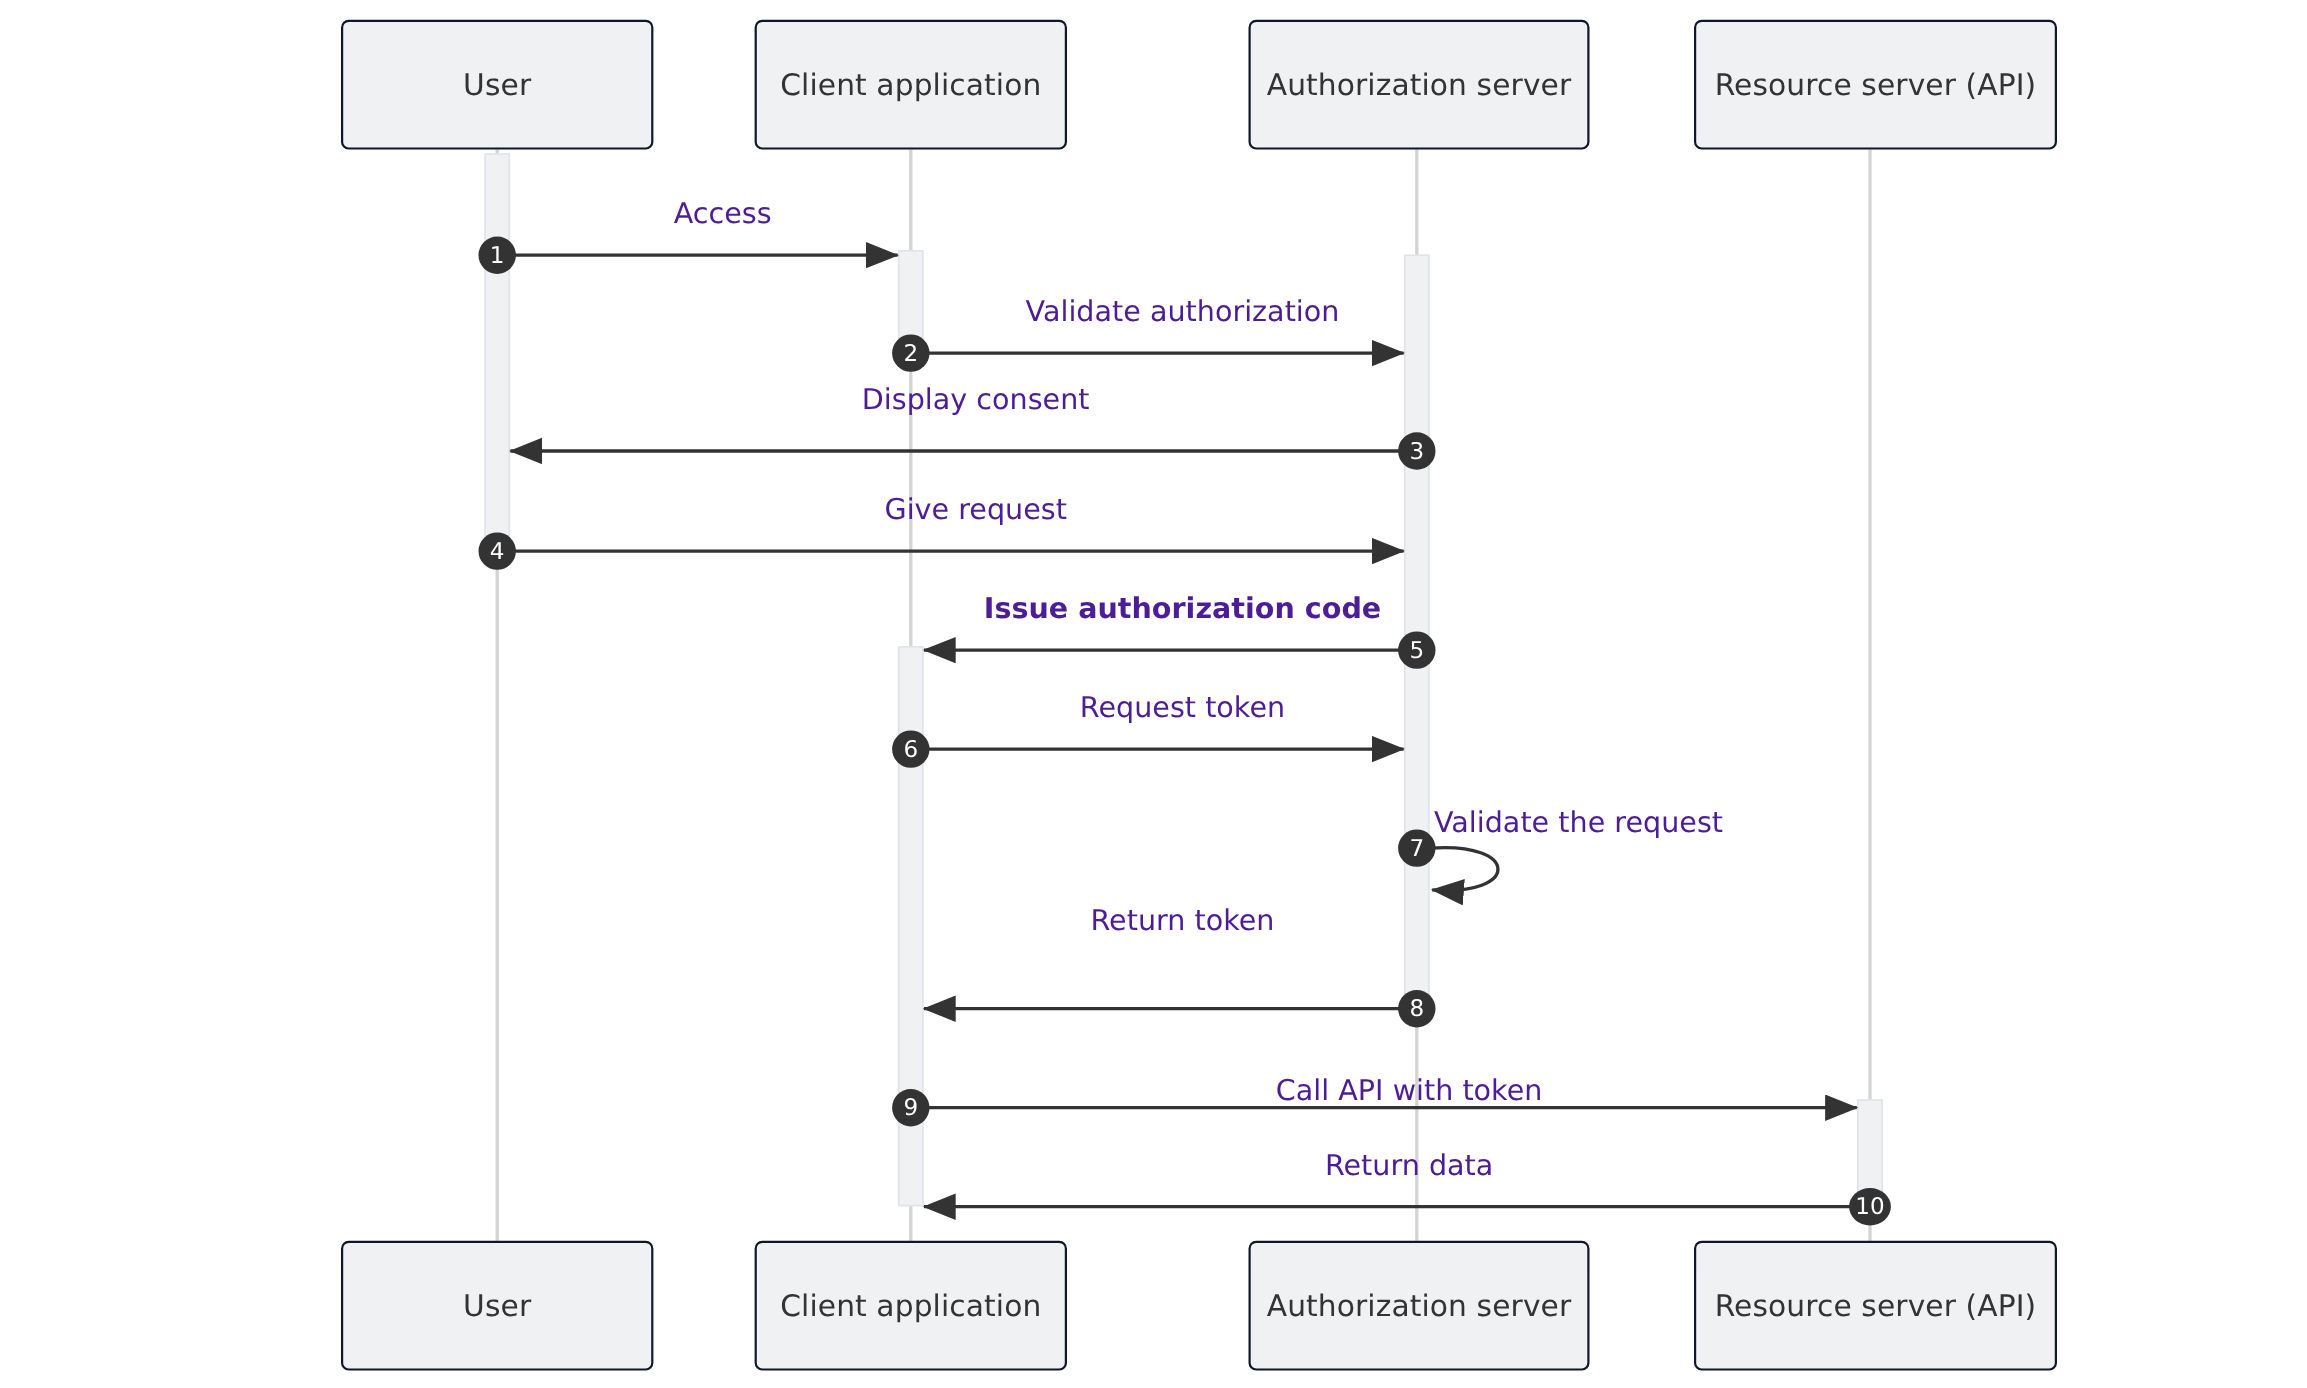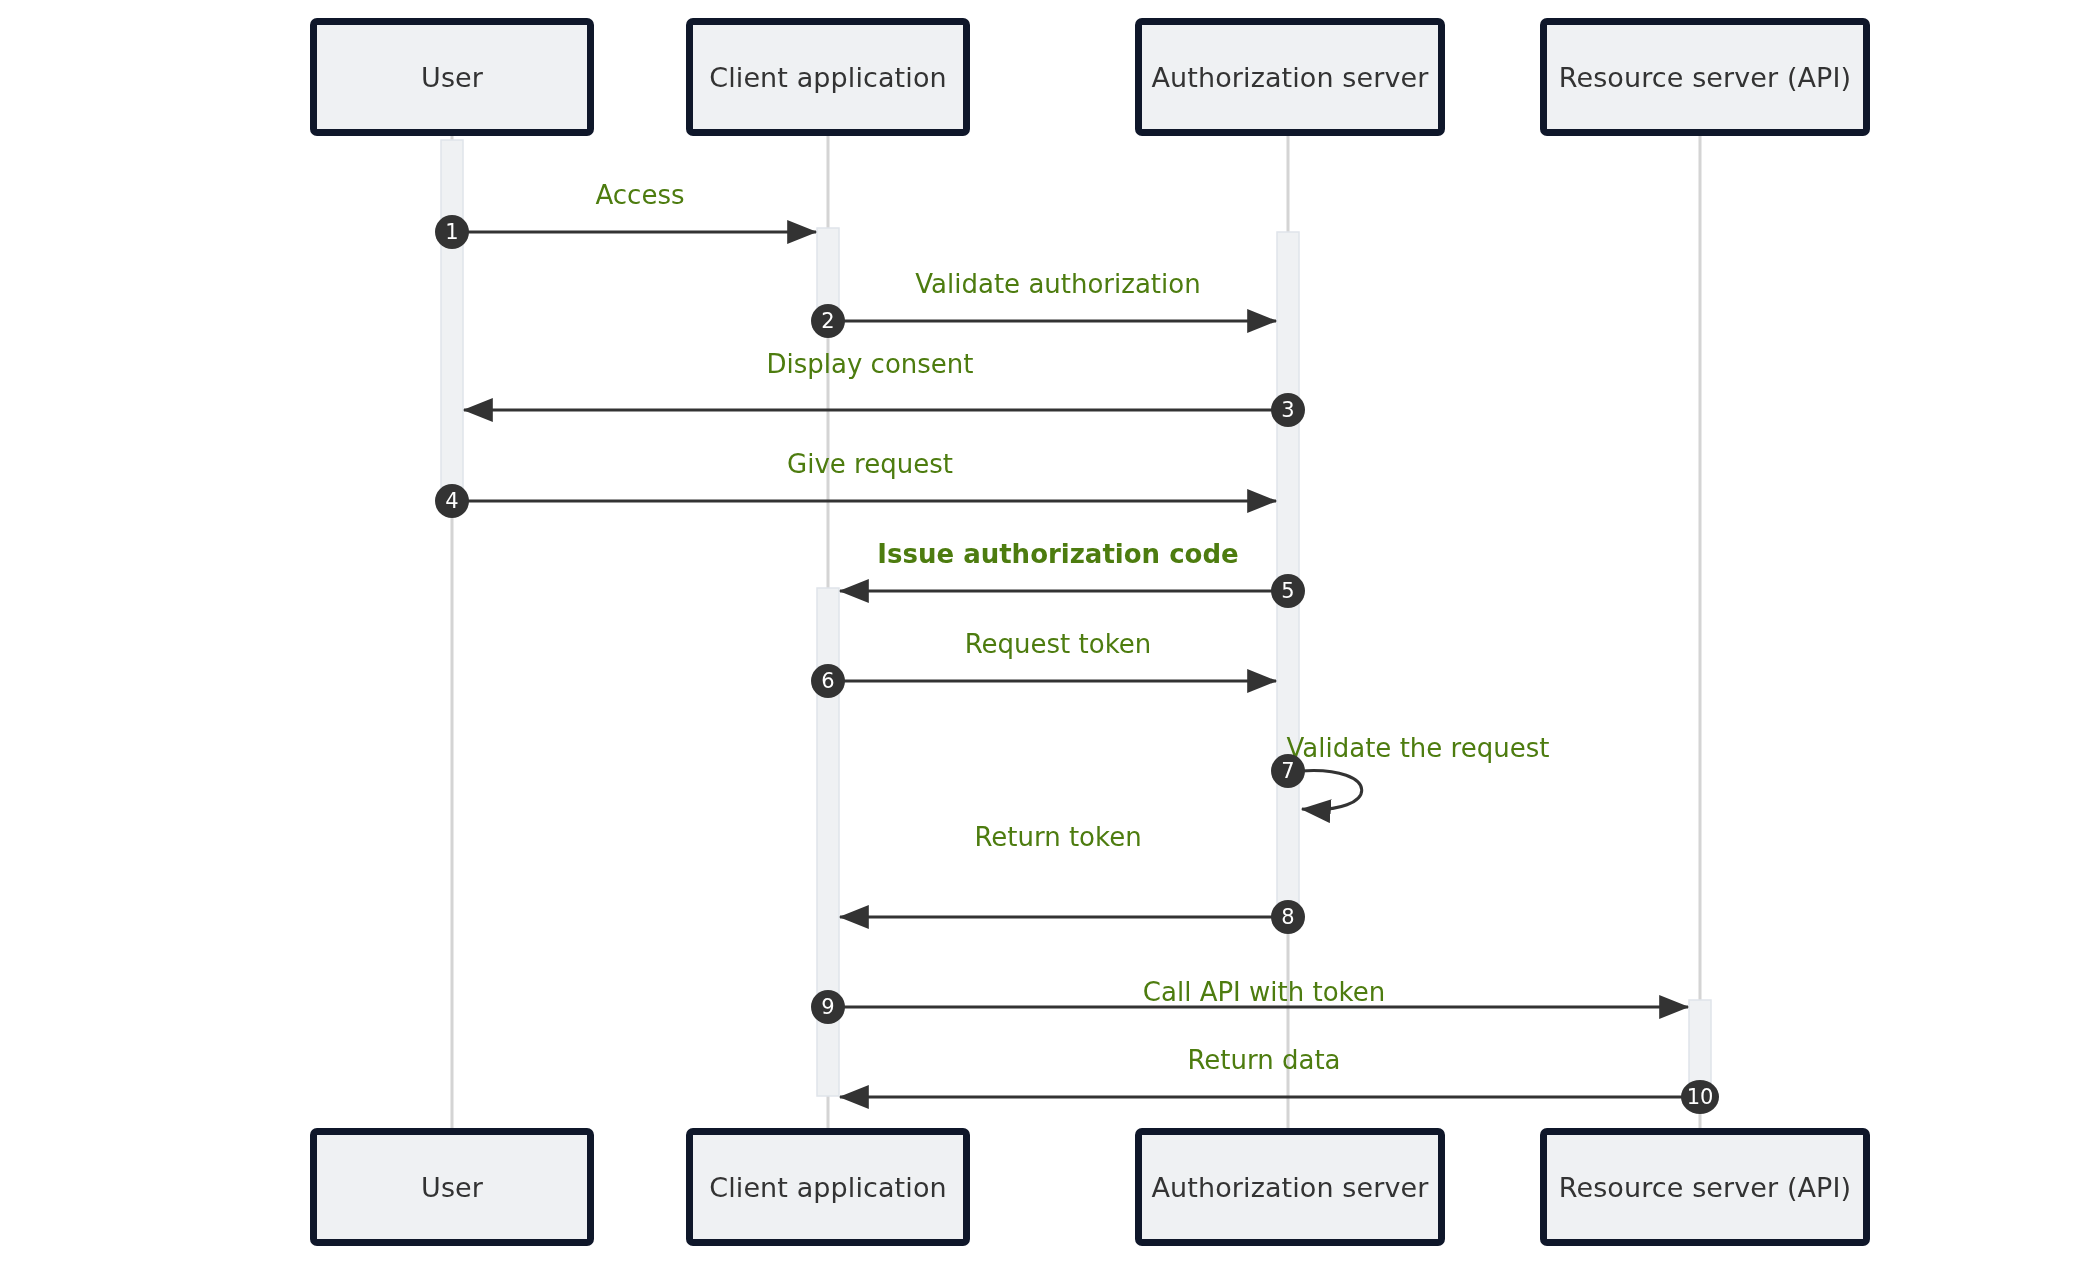--- a/index.html
+++ b/index.html
@@ -18,38 +18,39 @@
   #svg-layer{
     position:absolute;
     left:0; top:0;
     width:2097px;
     height:1262px;
   }
   .participant-box{
     position:absolute;
     box-sizing:border-box;
     background:#eff1f3;
-    border:7px solid #0f172a;
+    border:2px solid #0f172a;
     border-radius:7px;
     display:flex;
     align-items:center;
     justify-content:center;
     font-size:27px;
     color:#333333;
     letter-spacing:0.1px;
     white-space:nowrap;
     z-index:5;
   }
   .msg-label{
     position:absolute;
     font-size:26px;
-    color:#4d7c0f;
+    color:#4c1d95;
     white-space:nowrap;
     transform:translateX(-50%);
     z-index:4;
+    margin-left:17px;
   }
   .badge{
     position:absolute;
     background:#333333;
     color:#ffffff;
     border-radius:50%;
     font-size:21px;
     display:flex;
     align-items:center;
     justify-content:center;

